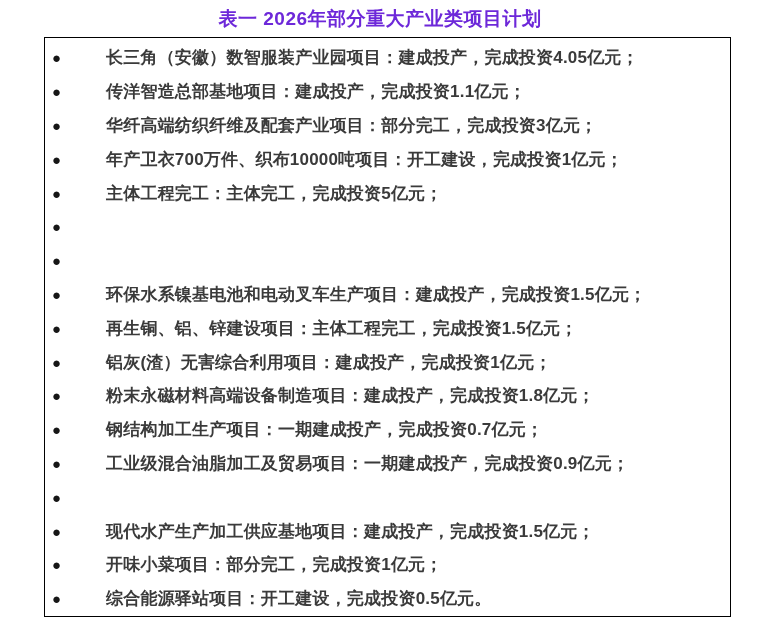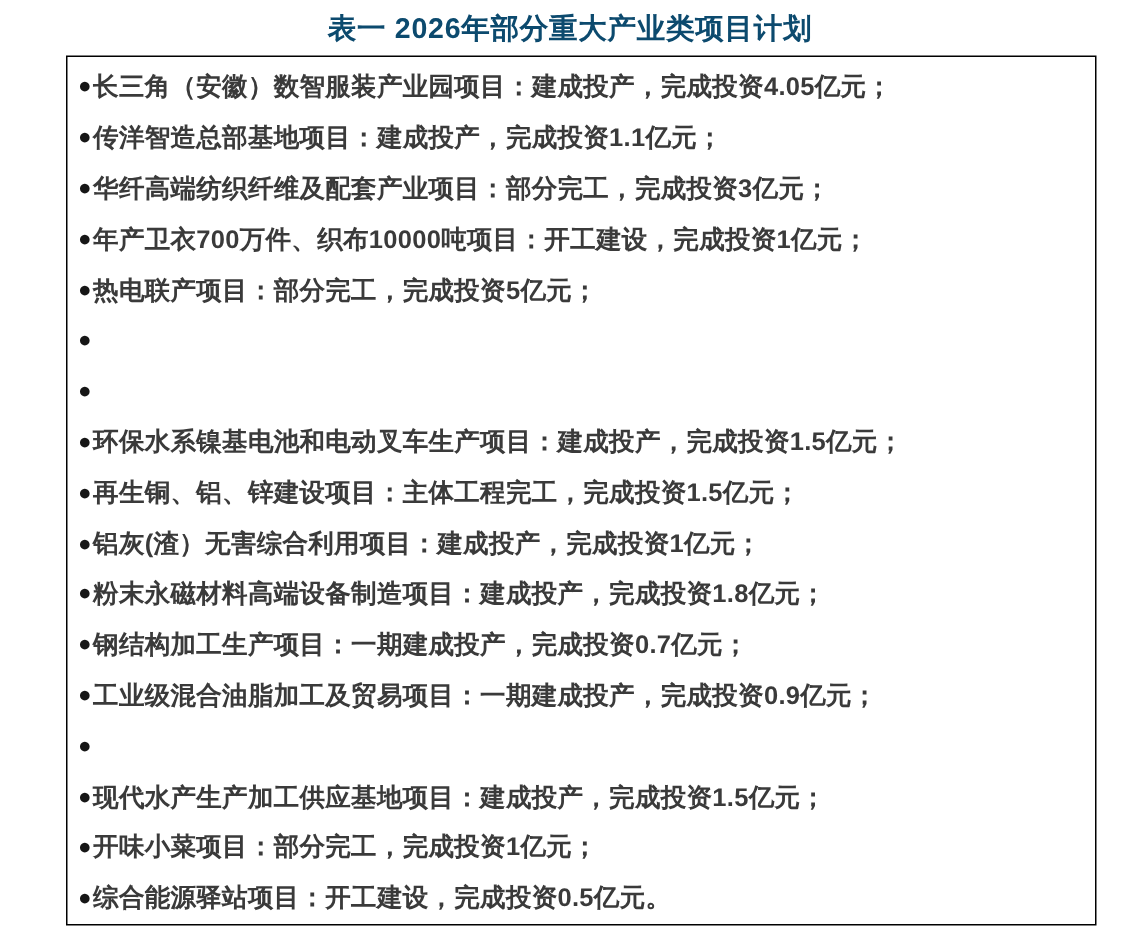--- a/index.html
+++ b/index.html
@@ -18,21 +18,21 @@
     height: 626px;
     background: #ffffff;
   }
   .title {
     margin: 0;
     padding-top: 6px;
     height: 24px;
     text-align: center;
     font-size: 19px;
     font-weight: 700;
-    color: #0c4a6e;
+    color: #6d28d9;
     letter-spacing: 0.5px;
   }
   .box {
     box-sizing: border-box;
     margin: 7px 0 0 44px;
     width: 687px;
     height: 580px;
     border: 1.5px solid #000000;
     padding: 3px 4px 0 7px;
     background: #ffffff;
@@ -48,20 +48,21 @@
     overflow: hidden;
   }
   .bullet {
     color: #161616;
     font-size: 15px;
     margin-right: 1px;
     flex: 0 0 auto;
   }
   .item-text {
     letter-spacing: 0.2px;
+    margin-left: 44px;
   }
 </style>
 </head>
 <body>
 
 <div class="doc">
   <h1 class="title">表一  2026年部分重大产业类项目计划</h1>
 
   <div class="box">
     <div class="row">
@@ -75,21 +76,21 @@
     <div class="row">
       <span class="bullet">●</span>
       <span class="item-text">华纤高端纺织纤维及配套产业项目：部分完工，完成投资3亿元；</span>
     </div>
     <div class="row">
       <span class="bullet">●</span>
       <span class="item-text">年产卫衣700万件、织布10000吨项目：开工建设，完成投资1亿元；</span>
     </div>
     <div class="row">
       <span class="bullet">●</span>
-      <span class="item-text">热电联产项目：部分完工，完成投资5亿元；</span>
+      <span class="item-text">主体工程完工：主体完工，完成投资5亿元；</span>
     </div>
     <div class="row">
       <span class="bullet">●</span>
     </div>
     <div class="row">
       <span class="bullet">●</span>
     </div>
     <div class="row">
       <span class="bullet">●</span>
       <span class="item-text">环保水系镍基电池和电动叉车生产项目：建成投产，完成投资1.5亿元；</span>

